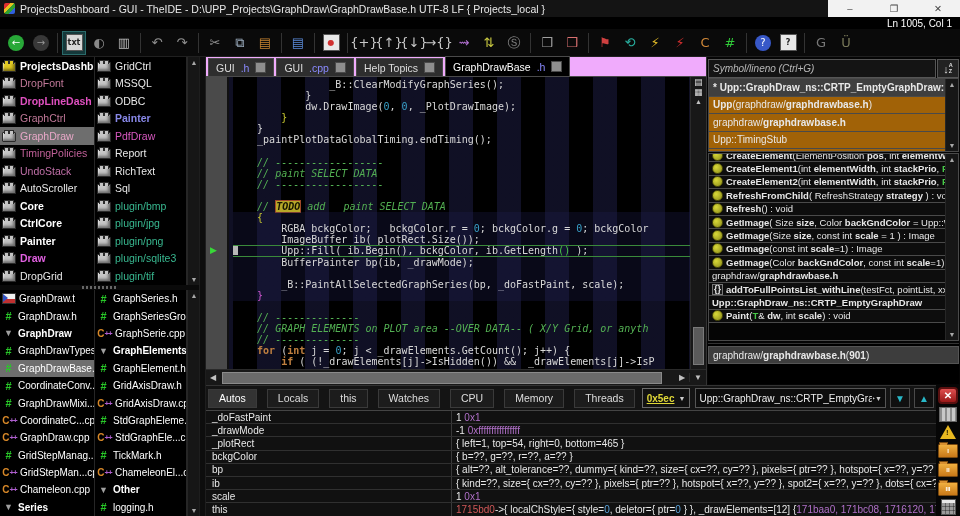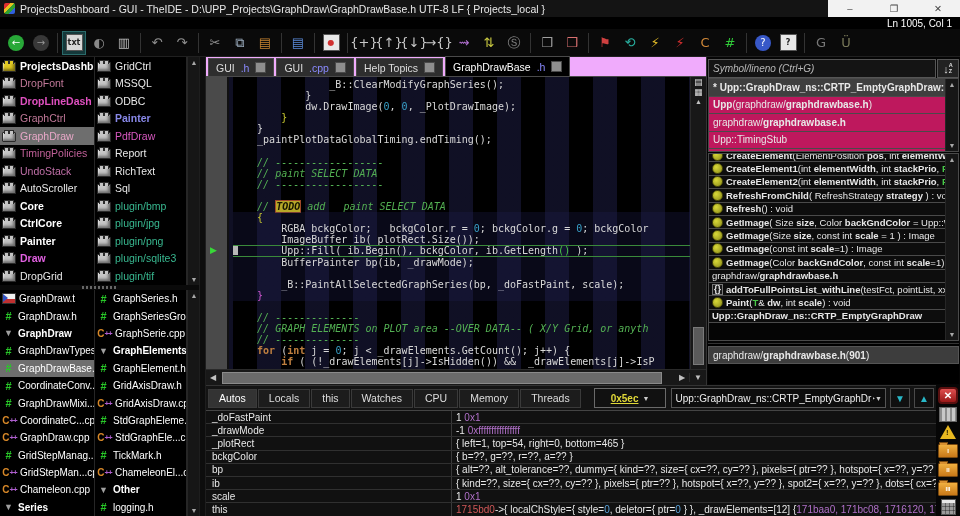--- a/index.html
+++ b/index.html
@@ -104,42 +104,42 @@
   
   .sympanel{position:absolute;left:706px;top:57px;width:254px;height:328px;background:#050505;border-left:1px solid #333;box-sizing:border-box;}
   .symsearch{position:absolute;left:1px;top:2px;right:1px;height:19px;display:flex;gap:1px;}
   .syminput{flex:1;background:#141414;border:1px solid #555;color:#ccc;font-size:10px;padding:0 4px;min-width:0;}
   .syminput::placeholder{color:#b8b8b8;font-style:italic;}
   .sortbtn{width:20px;background:#222;border:1px solid #555;color:#ddd;display:flex;align-items:center;justify-content:center;gap:0;}
   .sortbtn .ar{font-size:11px;} .sortbtn .az{display:flex;flex-direction:column;font-size:5.5px;line-height:5.5px;font-weight:bold;}
   .symlist1{position:absolute;left:1px;top:21px;right:1px;height:74px;display:flex;border:1px solid #4a4a4a;box-sizing:border-box;overflow:hidden;}
   .symlist1 .rows{flex:1;overflow:hidden;min-width:0;}
   .sym1row{height:16.5px;display:flex;align-items:center;padding:0 4px;font-size:10px;color:#e8e8e8;
-           background:#be185d;border-bottom:1px solid #4a4a4a;white-space:nowrap;overflow:hidden;}
+           background:#a16207;border-bottom:1px solid #4a4a4a;white-space:nowrap;overflow:hidden;}
   .sym1row.sel{background:#3f3f3f;font-weight:bold;}
   .symlist2{position:absolute;left:1px;top:96px;right:1px;height:188px;display:flex;border:1px solid #4a4a4a;box-sizing:border-box;overflow:hidden;}
   .symlist2 .rows{flex:1;overflow:hidden;min-width:0;margin-top:-5px;}
   .sym2row{height:13.4px;display:flex;align-items:center;gap:3px;padding:0 3px;font-size:9.5px;color:#e8e8e8;
            background:#0d0d0d;border-bottom:1px solid #4a4a4a;white-space:nowrap;overflow:hidden;box-sizing:border-box;}
   .symcircle{width:9px;height:9px;border-radius:50%;flex:none;border:1px solid #50500a;
              background:radial-gradient(circle at 35% 35%,#d8d838,#8a8a18);}
   .symbraces{flex:none;font-weight:bold;color:#e8e8e8;font-size:9px;border:1px solid #777;background:#1a1a1a;padding:0 1px;line-height:9px;}
   .b{font-weight:bold;} .gseg{color:#48c848;font-weight:bold;}
   .symfooter{position:absolute;left:1px;top:286px;right:1px;bottom:1px;background:#000;border-top:1px solid #333;}
   .symfootrow{height:16px;margin-top:2px;background:#3d3d3d;border:1px solid #555;display:flex;align-items:center;
               padding:0 4px;font-size:10px;color:#e8e8e8;white-space:nowrap;overflow:hidden;}
   
   .botpanel{position:absolute;left:206px;top:385px;width:730px;height:131px;background:#0a0a0a;border-top:1px solid #333;box-sizing:border-box;}
   .dtabs{position:absolute;left:0;top:0;right:0;height:25px;display:flex;align-items:center;gap:1px;
          padding:0 2px;border-bottom:1px solid #444;background:#141414;box-sizing:border-box;}
   .dtab{height:19px;padding:0 10px;display:flex;align-items:center;font-size:10.5px;color:#ddd;
         background:#1c1c1c;border:1px solid #3a3a3a;white-space:nowrap;box-sizing:border-box;}
   .dtab.active{background:#333;color:#fff;}
   .combo1{height:18px;display:flex;align-items:center;gap:4px;border:1px solid #6a6a6a;background:#111;
-          margin-left:12px;padding:0 16px;flex:none;}
+          margin-left:6px;padding:0 4px;flex:none;}
   .combo1 .val{color:#e0d838;font-weight:bold;text-decoration:underline;font-size:10px;}
   .carrow{color:#ccc;font-size:7px;}
   .combo2{flex:1;height:18px;margin-left:4px;border:1px solid #555;background:#0d0d0d;color:#eee;font-size:10px;
           display:flex;align-items:center;padding:0 3px;overflow:hidden;white-space:nowrap;min-width:0;}
   .combo2 .txt{overflow:hidden;flex:1;min-width:0;}
   .tealbtn{width:18px;height:18px;border:1px solid #4a4a4a;background:#101010;color:#28b8c8;font-size:10px;
            display:flex;align-items:center;justify-content:center;margin-left:3px;flex:none;}
   .dbgtable{position:absolute;left:0;top:25px;right:0;bottom:0;overflow:hidden;font-size:10px;}
   .drow{height:13.2px;display:flex;border-bottom:1px solid #303030;background:#111;color:#e8e8e8;box-sizing:border-box;}
   .dname{width:239px;flex:none;border-right:1px solid #3a3a3a;padding-left:6px;display:flex;align-items:center;overflow:hidden;}
@@ -669,46 +669,46 @@
             <span><span class="b">GetImage</span><span>(Color </span><span class="b">backGndColor</span><span>, const int </span><span class="b">scale</span><span>=1) : I</span></span>
           </div>
           <div class="sym2row">
             <span><span>graphdraw/</span><span class="b">graphdrawbase.h</span></span>
           </div>
           <div class="sym2row">
             <span class="symbraces">{}</span>
             <span><span class="b">addToFullPointsList_withLine</span><span>(testFct, pointList, xx, yy</span></span>
           </div>
           <div class="sym2row">
+            <span><span class="b">Upp::GraphDraw_ns::CRTP_EmptyGraphDraw</span></span>
+          </div>
+          <div class="sym2row">
             <span class="symcircle"></span>
             <span><span class="b">Paint</span><span>(</span><span class="gseg">T</span><span>&amp; </span><span class="b">dw</span><span>, int </span><span class="b">scale</span><span>) : void</span></span>
-          </div>
-          <div class="sym2row">
-            <span><span class="b">Upp::GraphDraw_ns::CRTP_EmptyGraphDraw</span></span>
           </div>
         </div>
       <div class="sstrip">
         <span>▲</span>
         <span>▼</span>
       </div>
     </div>
     <div class="symfooter">
       <div class="symfootrow" id="symfootrow">
           <span>graphdraw/</span>
           <span class="b">graphdrawbase.h</span>
           <span> (</span>
           <span class="b">901</span>
           <span>)</span>
         </div>
     </div>
   </div>
 
   <div class="botpanel">
     <div class="dtabs">
-      <span id="dtabs" style="display:flex;gap:1px;">
+      <span id="dtabs" style="display:flex;gap:10px;">
           <div class="dtab active">Autos</div>
           <div class="dtab">Locals</div>
           <div class="dtab">this</div>
           <div class="dtab">Watches</div>
           <div class="dtab">CPU</div>
           <div class="dtab">Memory</div>
           <div class="dtab">Threads</div>
         </span>
       <div class="combo1">
         <span class="val">0x5ec</span>

